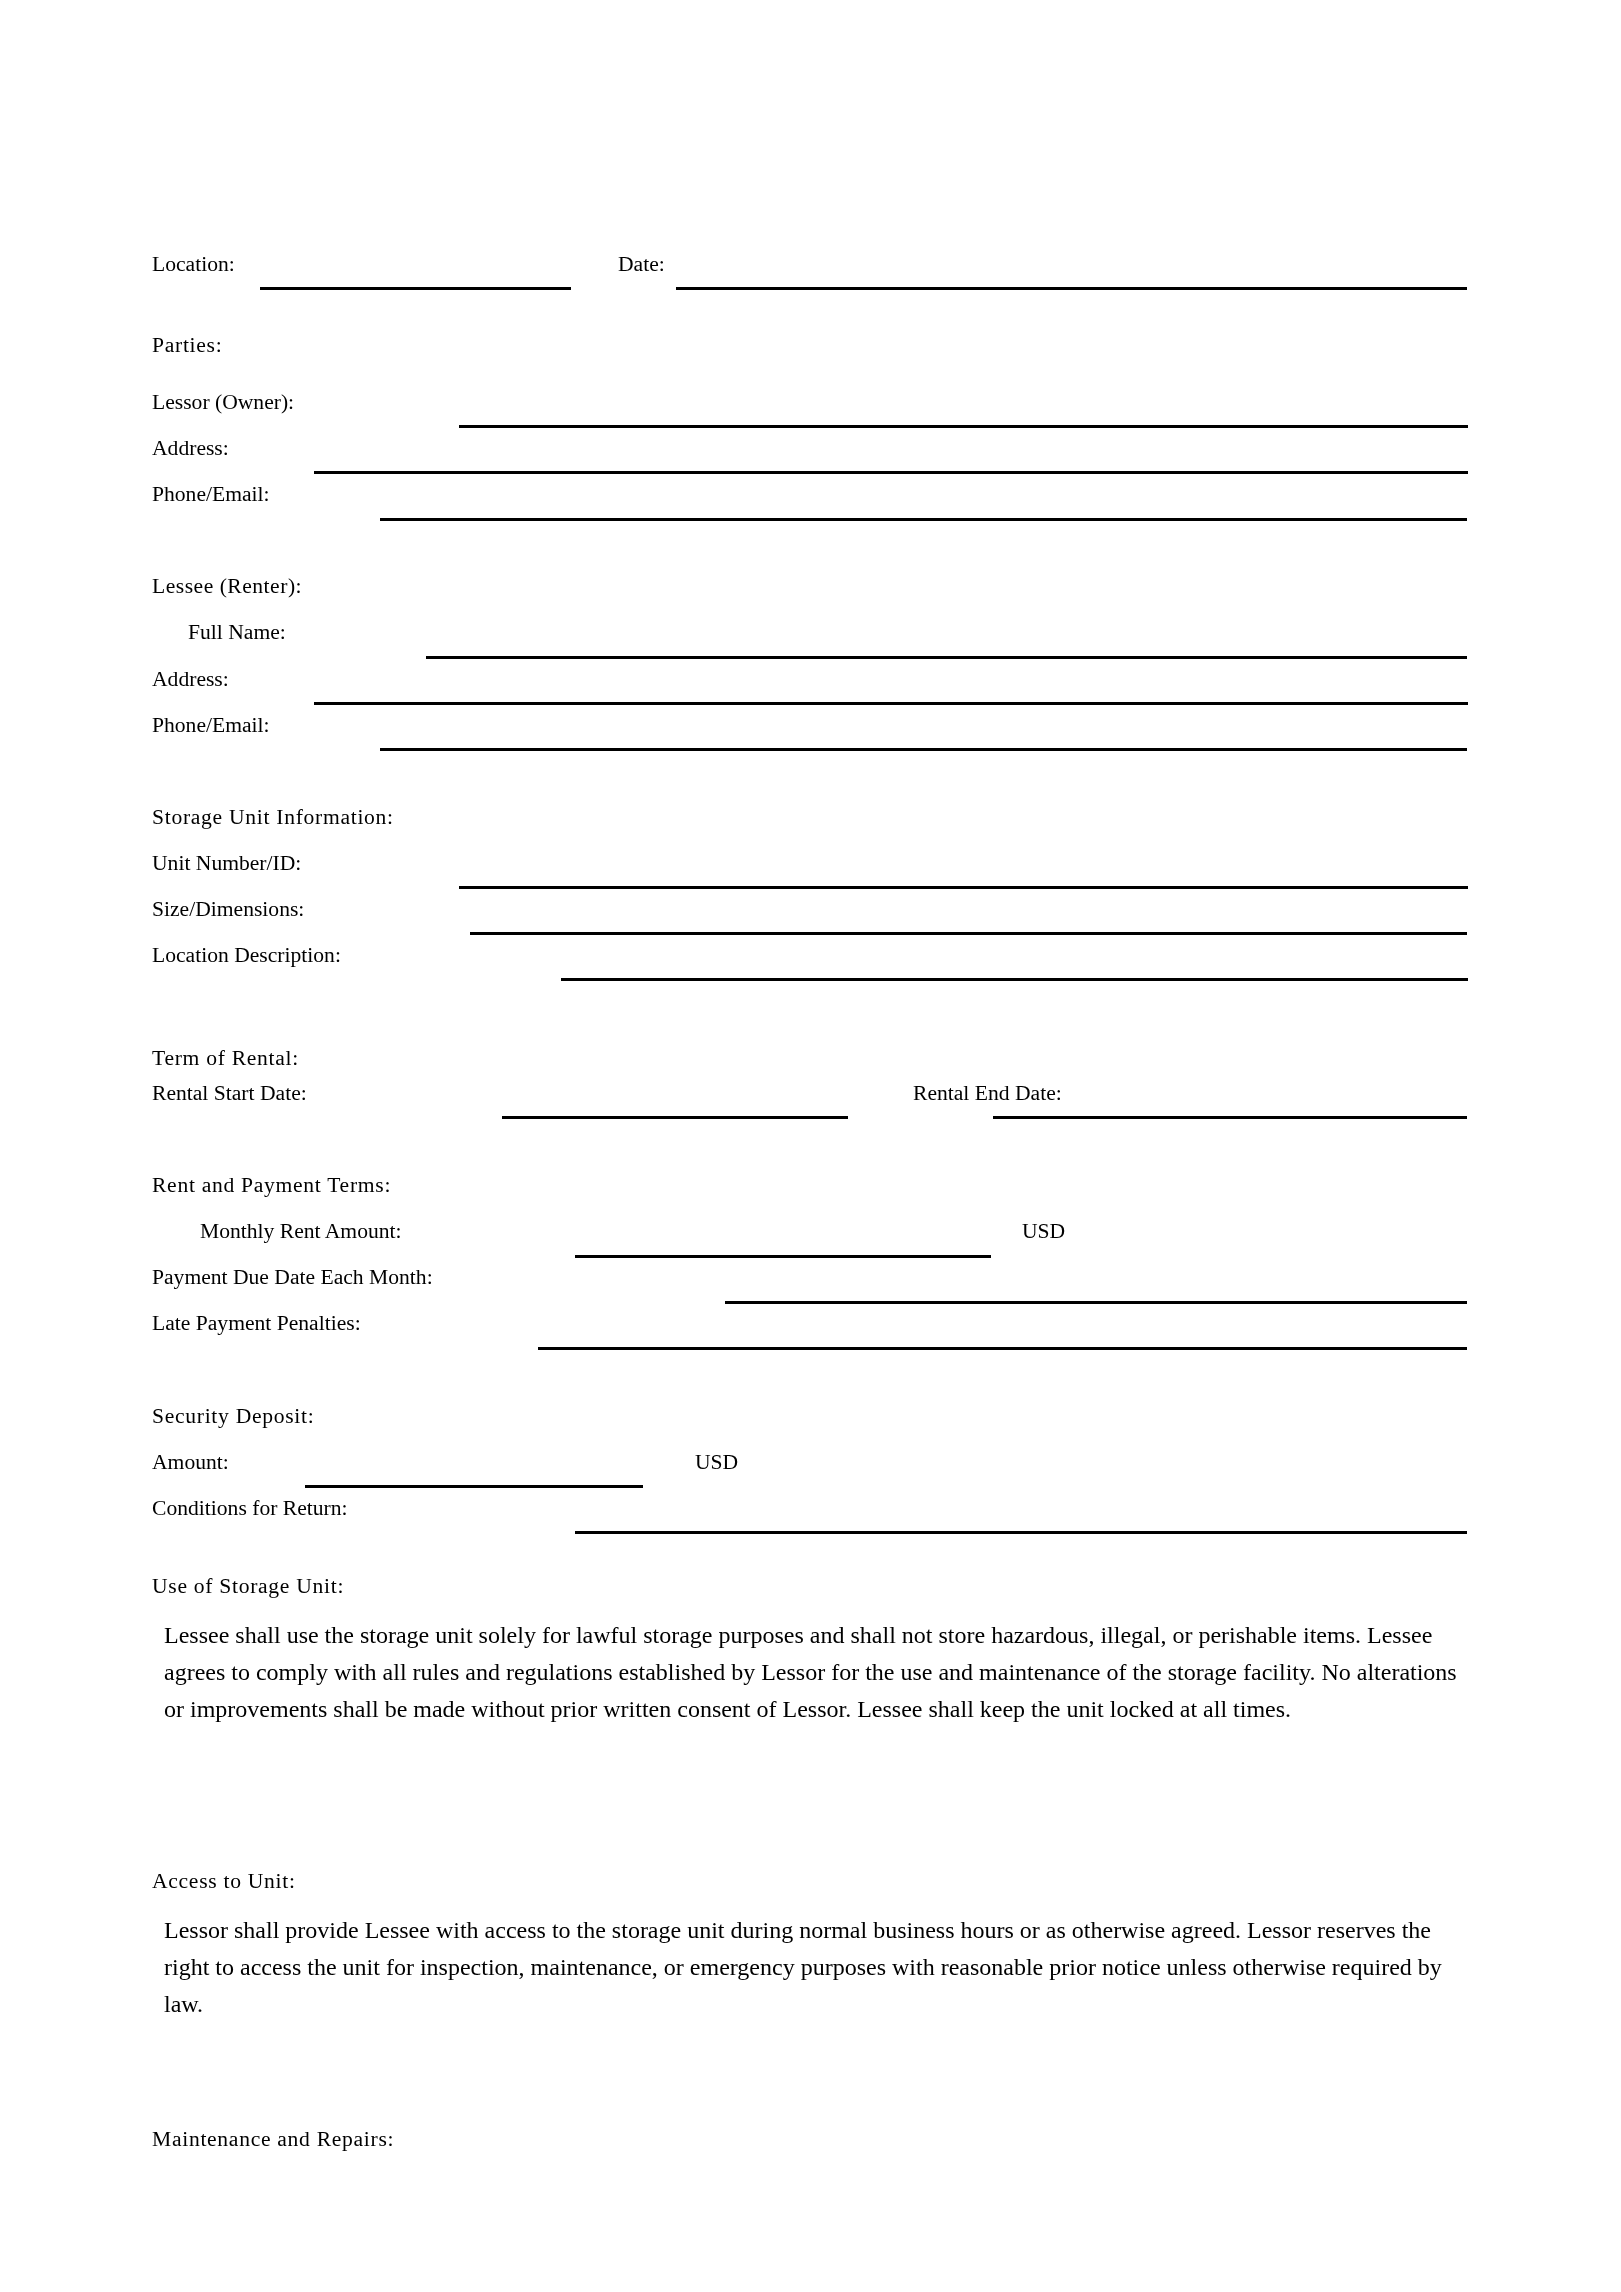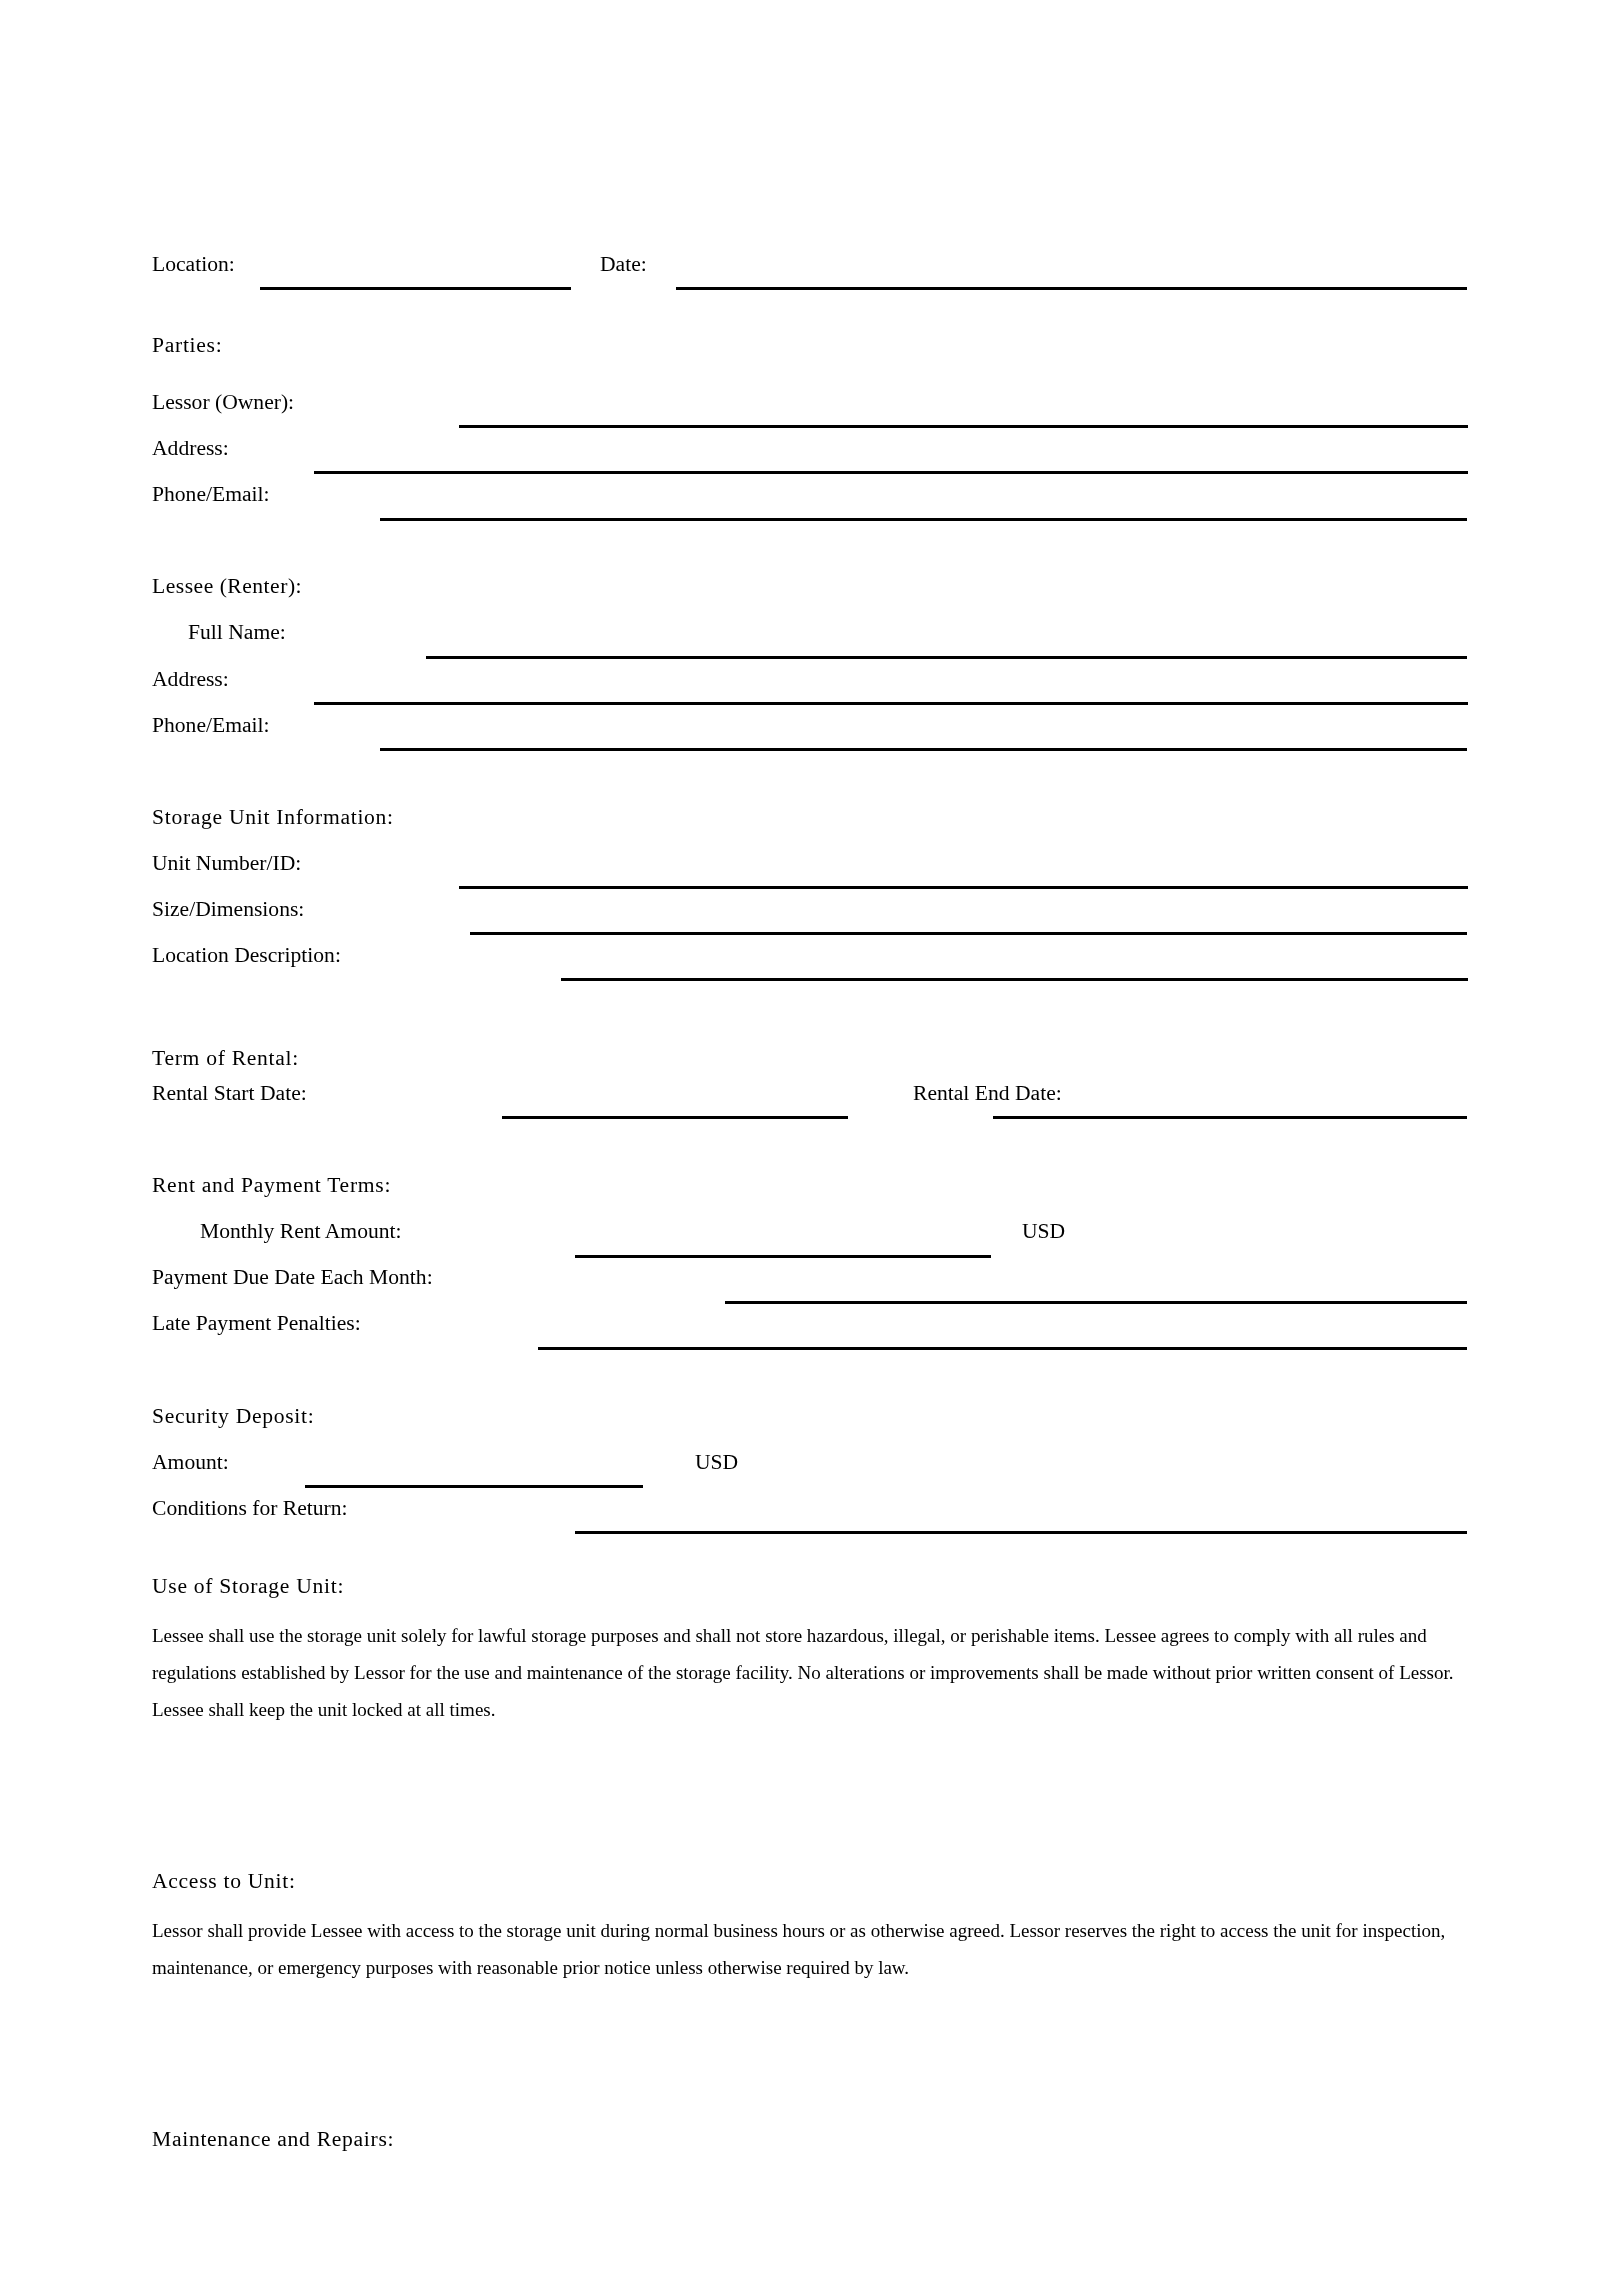--- a/index.html
+++ b/index.html
@@ -49,39 +49,39 @@
   
   .rule {
     position: absolute;
     height: 2.9px;
     background: #000000;
   }
 
   
   .para {
     position: absolute;
-    left: 152px;
+    left: 164px;
     width: 1315px;
-    font-size: 19px;
+    font-size: 24px;
     line-height: 37px;
     text-align: left;
     font-weight: 400;
   }
 </style>
 </head>
 <body>
 
 <div id="page">
 
 
   <div class="t" style="left:152px; top:251px;">Location:</div>
   <div class="rule" style="left:260px; top:287px; width:311px;"></div>
   <div class="t" style="left:260px; top:251px; width:311px;"></div>
 
-  <div class="t" style="left:600px; top:251px;">Date:</div>
+  <div class="t" style="left:618px; top:251px;">Date:</div>
   <div class="rule" style="left:676px; top:287px; width:791px;"></div>
   <div class="t" style="left:676px; top:251px; width:791px;"></div>
 
   <div class="t sec" style="left:152px; top:332px;">Parties:</div>
 
   <div class="t" style="left:152px; top:389px;">Lessor (Owner):</div>
   <div class="rule" style="left:459px; top:425px; width:1009px;"></div>
   <div class="t" style="left:459px; top:389px; width:1009px;"></div>
 
   <div class="t" style="left:152px; top:435px;">Address:</div>

